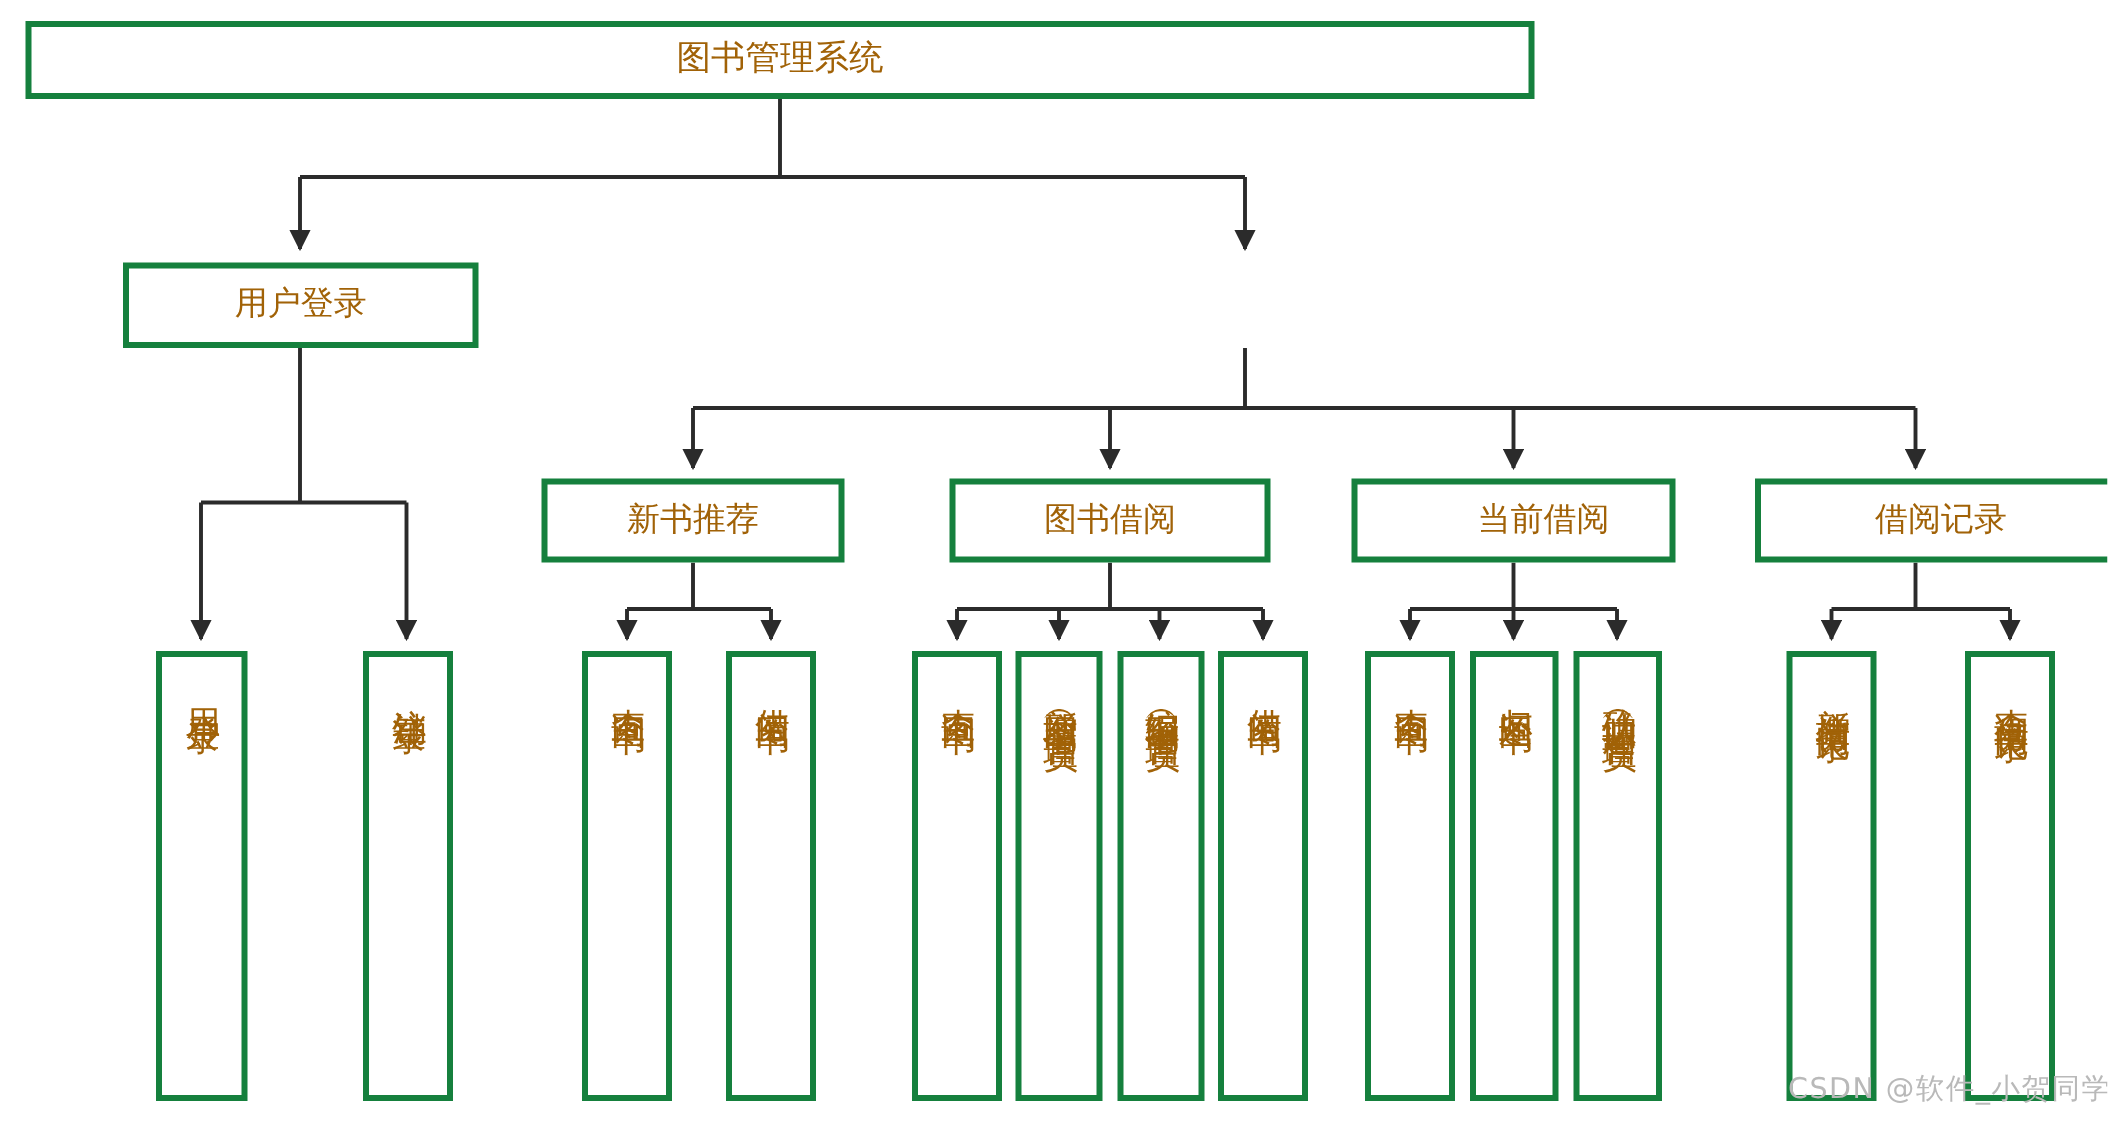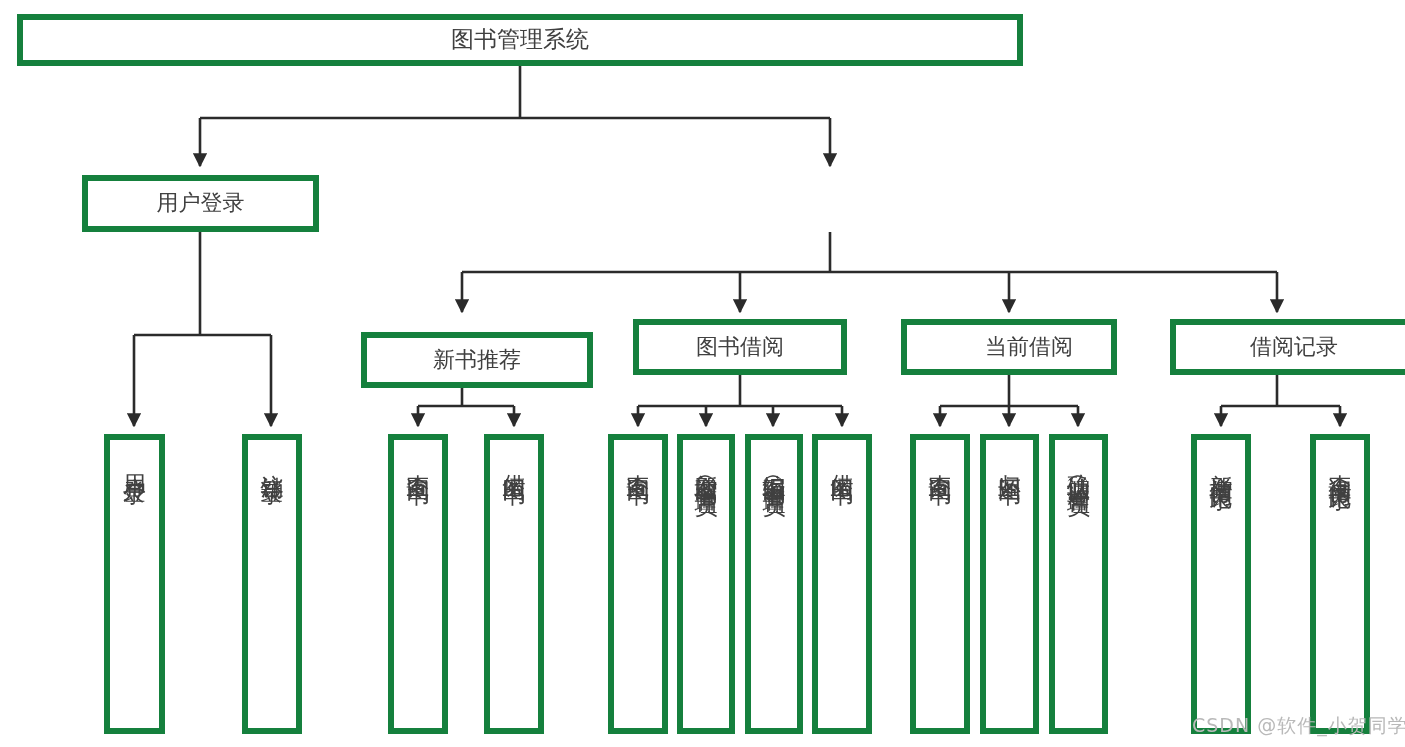--- a/index.html
+++ b/index.html
@@ -23,25 +23,25 @@
     left: 0;
     top: 0;
     width: 1405px;
     height: 747px;
     pointer-events: none;
   }
   .node {
     position: absolute;
     box-sizing: border-box;
     background: #ffffff;
-    border: 6px solid #15803d;
+    border: 4px solid #15803d;
     display: flex;
     align-items: center;
     justify-content: center;
-    color: #404040;
+    color: #a16207;
     z-index: 2;
   }
   .node .label {
     display: block;
     text-align: center;
     line-height: 1.12;
     white-space: nowrap;
   }
   .node.horizontal .label {
     font-size: 22px;
@@ -129,21 +129,21 @@
   </svg>
 
   <div class="node root horizontal" style="left:17px; top:14px; width:1006px; height:52px;">
     <span class="label">图书管理系统</span>
   </div>
 
   <div class="node horizontal" style="left:82px; top:175px; width:237px; height:57px;">
     <span class="label">用户登录</span>
   </div>
 
-  <div class="node horizontal" style="left:361px; top:332px; width:232px; height:56px;">
+  <div class="node horizontal" style="left:361px; top:319px; width:202px; height:56px;">
     <span class="label">新书推荐</span>
   </div>
   <div class="node horizontal" style="left:633px; top:319px; width:214px; height:56px;">
     <span class="label">图书借阅</span>
   </div>
   <div class="node horizontal" style="left:901px; top:319px; width:216px; height:56px;padding-left:40px;">
     <span class="label">当前借阅</span>
   </div>
   <div class="node horizontal" style="left:1170px; top:319px; width:248px; height:56px;">
     <span class="label">借阅记录</span>

